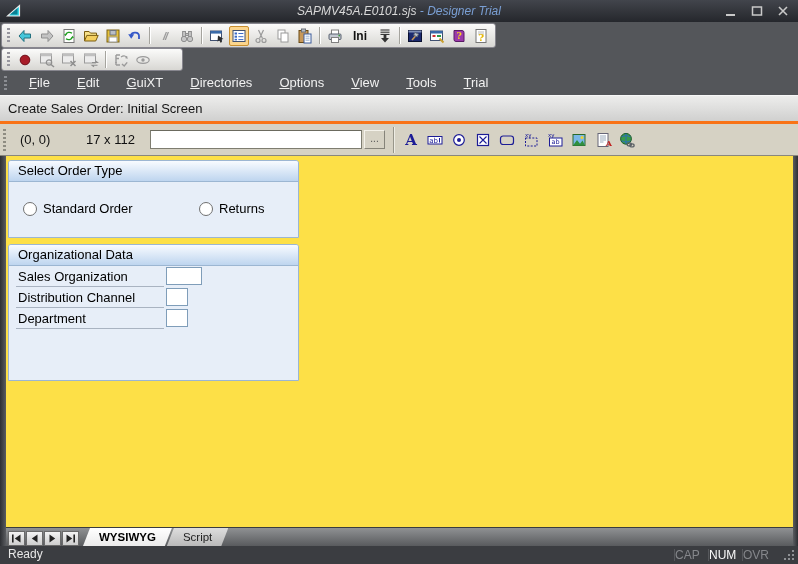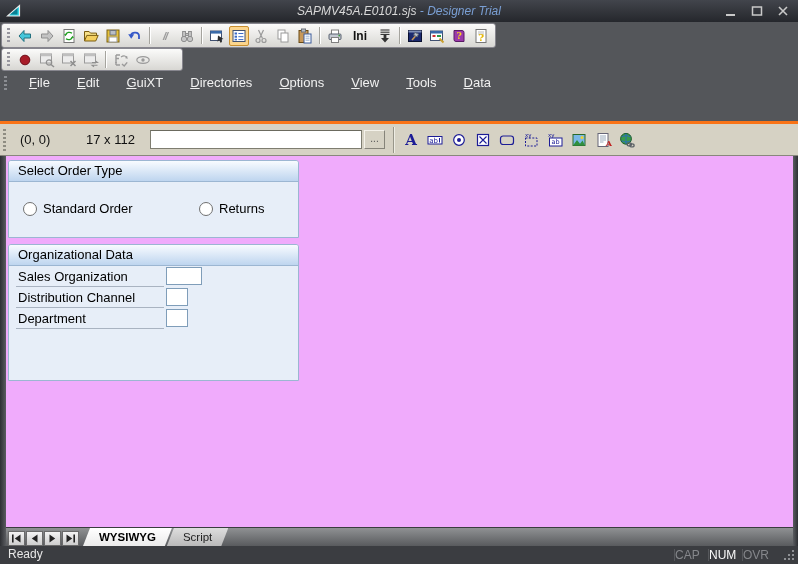--- a/index.html
+++ b/index.html
@@ -43,21 +43,21 @@
   .posbar .grip{background-image:repeating-linear-gradient(to bottom,#8f8d82 0 2px,transparent 2px 4px);height:22px;margin-left:3px;}
   .pos-text{margin-left:10px;width:48px;}
   .size-text{margin-left:18px;width:56px;}
   .pos-input{margin-left:8px;width:206px;height:17px;border:1px solid #7e7d70;border-top-color:#6b6a5e;
              background:#fff;font-family:"Liberation Sans",sans-serif;font-size:12px;padding:0 2px;}
   .browse-btn{margin-left:2px;width:19px;height:17px;background:#d6d2c4;color:#555;font-size:10px;
               border:1px solid;border-color:#f4f2ea #86847a #86847a #f4f2ea;text-align:center;line-height:15px;cursor:default;}
   .vsep2{width:1px;height:26px;background:#98968a;border-right:1px solid #eeede4;margin:0 4px 0 8px;}
   .dti{width:22px;height:20px;display:inline-flex;align-items:center;justify-content:center;margin:0 1px;}
   
-  .canvas{position:absolute;left:6px;top:156px;width:787px;height:371px;background:#f0abfc;}
+  .canvas{position:absolute;left:6px;top:156px;width:787px;height:371px;background:#fde047;}
   .frame-l{position:absolute;left:0;top:156px;width:6px;height:390px;background:linear-gradient(to right,#2d2f33,#5a5c60);}
   .frame-r{position:absolute;right:0;top:156px;width:5px;height:390px;background:linear-gradient(to left,#2d2f33,#5a5c60);}
   .panel{position:absolute;border:1px solid #9cb6d2;border-radius:3px 3px 0 0;background:#e7eef8;box-sizing:border-box;}
   .panel-h{height:20px;line-height:20px;background:linear-gradient(#f8fbff,#bed5ef);
            border-bottom:1px solid #9cb6d2;border-radius:2px 2px 0 0;padding-left:9px;font-size:13px;color:#000;}
   .radio-row{position:absolute;display:flex;align-items:center;font-size:13px;color:#000;}
   .radio{width:12px;height:12px;border:1px solid #707070;border-radius:50%;background:#fff;margin-right:6px;flex:none;}
   .org-row{position:relative;height:21px;margin:0 5px;}
   .org-row::after{content:'';position:absolute;left:2px;width:148px;bottom:0;border-bottom:1px solid #a9b3c1;}
   .org-label{position:absolute;left:4px;top:3px;font-size:13px;color:#000;}
@@ -305,23 +305,26 @@
 
   <div class="menubar">
     <span class="grip"></span>
     <span class="menu-item">File</span>
     <span class="menu-item">Edit</span>
     <span class="menu-item">GuiXT</span>
     <span class="menu-item">Directories</span>
     <span class="menu-item">Options</span>
     <span class="menu-item">View</span>
     <span class="menu-item">Tools</span>
-    <span class="menu-item">Data</span>
-  </div>
-
+    <span class="menu-item">Trial</span>
+  </div>
+
+  <div class="screenbar">
+    <span>Create Sales Order: Initial Screen</span>
+  </div>
 
   <div class="posbar">
     <span class="grip"></span>
     <span class="pos-text">(0, 0)</span>
     <span class="size-text">17 x 112</span>
     <input class="pos-input" type="text" value="" style="">
     <span class="browse-btn">...</span>
     <span class="vsep2"></span>
     <span class="dti">
         <svg width="18" height="16" viewBox="0 0 16 16">

